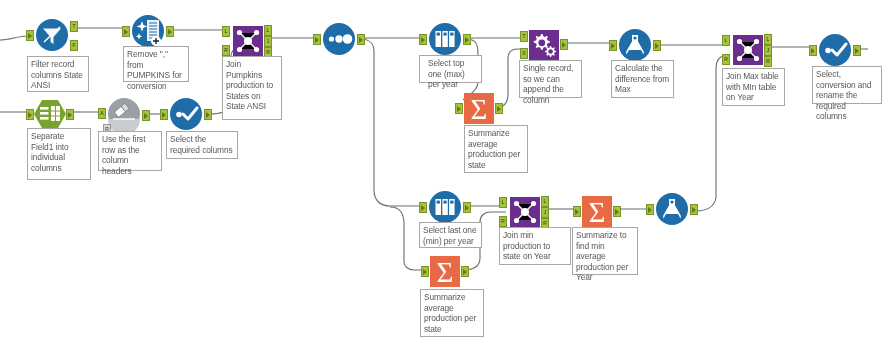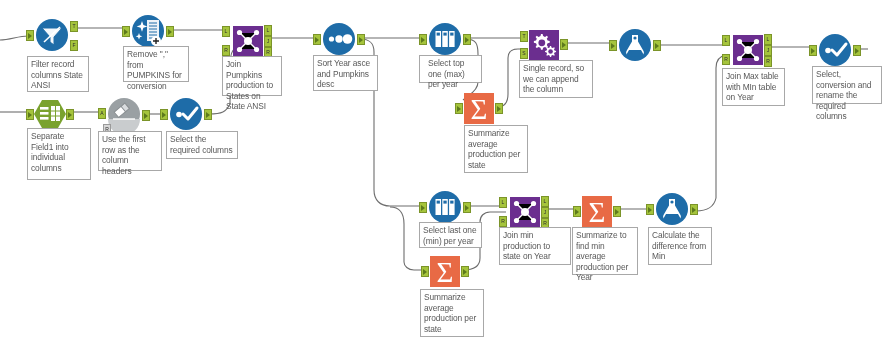--- a/index.html
+++ b/index.html
@@ -115,35 +115,34 @@
         <circle cx="8.5" cy="25.5" r="2.6"></circle>
           <circle cx="25.5" cy="25.5" r="2.6"></circle>
       </g>
     </svg>
     <span class="anchor in lbl" style="left:-9px;top:2px;">L</span>
     <span class="anchor in lbl" style="left:-9px;top:21px;">R</span>
     <span class="anchor out lbl" style="left:33px;top:1px;">L</span>
     <span class="anchor out lbl" style="left:33px;top:12px;">J</span>
     <span class="anchor out lbl" style="left:33px;top:23px;">R</span>
   </div>
-  <div class="note" style="left:222px;top:56px;width:60px;height:40px;">Join Pumpkins production to States on State ANSI</div>
+  <div class="note" style="left:222px;top:56px;width:60px;height:64px;">Join Pumpkins production to States on State ANSI</div>
 
   <div class="node" style="left:322px;top:22px;">
     <svg class="glyph" viewBox="0 0 34 34">
       <circle cx="17" cy="17" r="16" fill="#1e6ca8"></circle>
       <g fill="#ffffff">
         <circle cx="9.5" cy="17" r="2.6"></circle>
         <circle cx="17" cy="17" r="3.7"></circle>
         <circle cx="25.5" cy="17" r="4.8"></circle>
       </g>
     </svg>
     <span class="anchor in" style="left:-9px;top:12px;"></span>
     <span class="anchor out" style="left:35px;top:12px;"></span>
   </div>
-  <div class="note" style="left:313px;top:55px;width:65px;height:36px;">Sort Year asce and Pumpkins desc</div>
 
   <div class="node" style="left:428px;top:22px;">
     <svg class="glyph" viewBox="0 0 34 34">
       <circle cx="17" cy="17" r="16" fill="#1e6ca8"></circle>
       <g fill="#ffffff">
         <rect x="7.5" y="9" width="5.5" height="16"></rect>
         <rect x="14.3" y="9" width="5.5" height="16"></rect>
         <rect x="21.1" y="9" width="5.5" height="16"></rect>
       </g>
       <g fill="#1e6ca8" font-family="Liberation Sans, sans-serif" font-size="6">
@@ -174,32 +173,33 @@
         <path d="M14 6 l1.6 0 .5 2.1 1.9 .8 1.8-1.2 1.2 1.2 -1.2 1.8 .8 1.9 2.1 .5 0 1.6 -2.1 .5 -.8 1.9 1.2 1.8 -1.2 1.2 -1.8-1.2 -1.9 .8 -.5 2.1 -1.6 0 -.5-2.1 -1.9-.8 -1.8 1.2 -1.2-1.2 1.2-1.8 -.8-1.9 -2.1-.5 0-1.6 2.1-.5 .8-1.9 -1.2-1.8 1.2-1.2 1.8 1.2 1.9-.8 Z"></path>
         <circle cx="14.8" cy="14.8" r="3.4" fill="#6b2e8f"></circle>
         <path d="M23 18 l1.1 0 .35 1.5 1.35 .55 1.25-.85 .8 .8 -.85 1.25 .55 1.35 1.5 .35 0 1.1 -1.5 .35 -.55 1.35 .85 1.25 -.8 .8 -1.25-.85 -1.35 .55 -.35 1.5 -1.1 0 -.35-1.5 -1.35-.55 -1.25 .85 -.8-.8 .85-1.25 -.55-1.35 -1.5-.35 0-1.1 1.5-.35 .55-1.35 -.85-1.25 .8-.8 1.25 .85 1.35-.55 Z"></path>
         <circle cx="23.55" cy="23.55" r="2.3" fill="#6b2e8f"></circle>
       </g>
     </svg>
     <span class="anchor in lbl" style="left:-7px;top:3px;">T</span>
     <span class="anchor in lbl" style="left:-7px;top:20px;">S</span>
     <span class="anchor out" style="left:33px;top:11px;"></span>
   </div>
-  <div class="note" style="left:519px;top:60px;width:74px;height:38px;">Single record, so we can append the column</div>
+  <div class="note" style="left:519px;top:60px;width:63px;height:38px;">Single record, so we can append the column</div>
 
   <div class="node" style="left:618px;top:28px;">
     <svg class="glyph" viewBox="0 0 34 34">
       <circle cx="17" cy="17" r="16" fill="#1e6ca8"></circle>
       <path d="M14 7 h6 v6.5 l5.5 9.5 a3 3 0 0 1 -2.6 4.5 h-11.8 a3 3 0 0 1 -2.6 -4.5 L14 13.5 Z" fill="#ffffff"></path>
       <path d="M11 22 h12 l2 3.5 a2.2 2.2 0 0 1 -1.9 3.3 h-12.2 a2.2 2.2 0 0 1 -1.9 -3.3 Z" fill="#1e6ca8"></path>
       <circle cx="17" cy="10" r="1.6" fill="#1e6ca8"></circle>
     </svg>
     <span class="anchor in" style="left:-9px;top:12px;"></span>
     <span class="anchor out" style="left:35px;top:12px;"></span>
   </div>
+  <div class="note" style="left:611px;top:60px;width:63px;height:38px;">Calculate the difference from Max</div>
 
   <div class="node" style="left:731px;top:33px;">
     <svg class="glyph" viewBox="0 0 34 34">
       <rect x="2" y="2" width="30" height="30" fill="#6b2e8f"></rect>
       <g stroke="#ffffff" stroke-width="1.4">
         <path d="M9 9 L17 17 L25 9 M9 25 L17 17 L25 25"></path>
       </g>
       <g fill="#ffffff">
         <circle cx="17" cy="17" r="4"></circle>
         <circle cx="8.5" cy="8.5" r="2.6"></circle>
@@ -336,15 +336,14 @@
   <div class="node" style="left:655px;top:192px;">
     <svg class="glyph" viewBox="0 0 34 34">
       <circle cx="17" cy="17" r="16" fill="#1e6ca8"></circle>
       <path d="M14 7 h6 v6.5 l5.5 9.5 a3 3 0 0 1 -2.6 4.5 h-11.8 a3 3 0 0 1 -2.6 -4.5 L14 13.5 Z" fill="#ffffff"></path>
       <path d="M11 22 h12 l2 3.5 a2.2 2.2 0 0 1 -1.9 3.3 h-12.2 a2.2 2.2 0 0 1 -1.9 -3.3 Z" fill="#1e6ca8"></path>
       <circle cx="17" cy="10" r="1.6" fill="#1e6ca8"></circle>
     </svg>
     <span class="anchor in" style="left:-9px;top:12px;"></span>
     <span class="anchor out" style="left:35px;top:12px;"></span>
   </div>
-  <div class="note" style="left:648px;top:227px;width:64px;height:38px;">Calculate the difference from Min</div>
 
 </div>
 
 </body></html>

